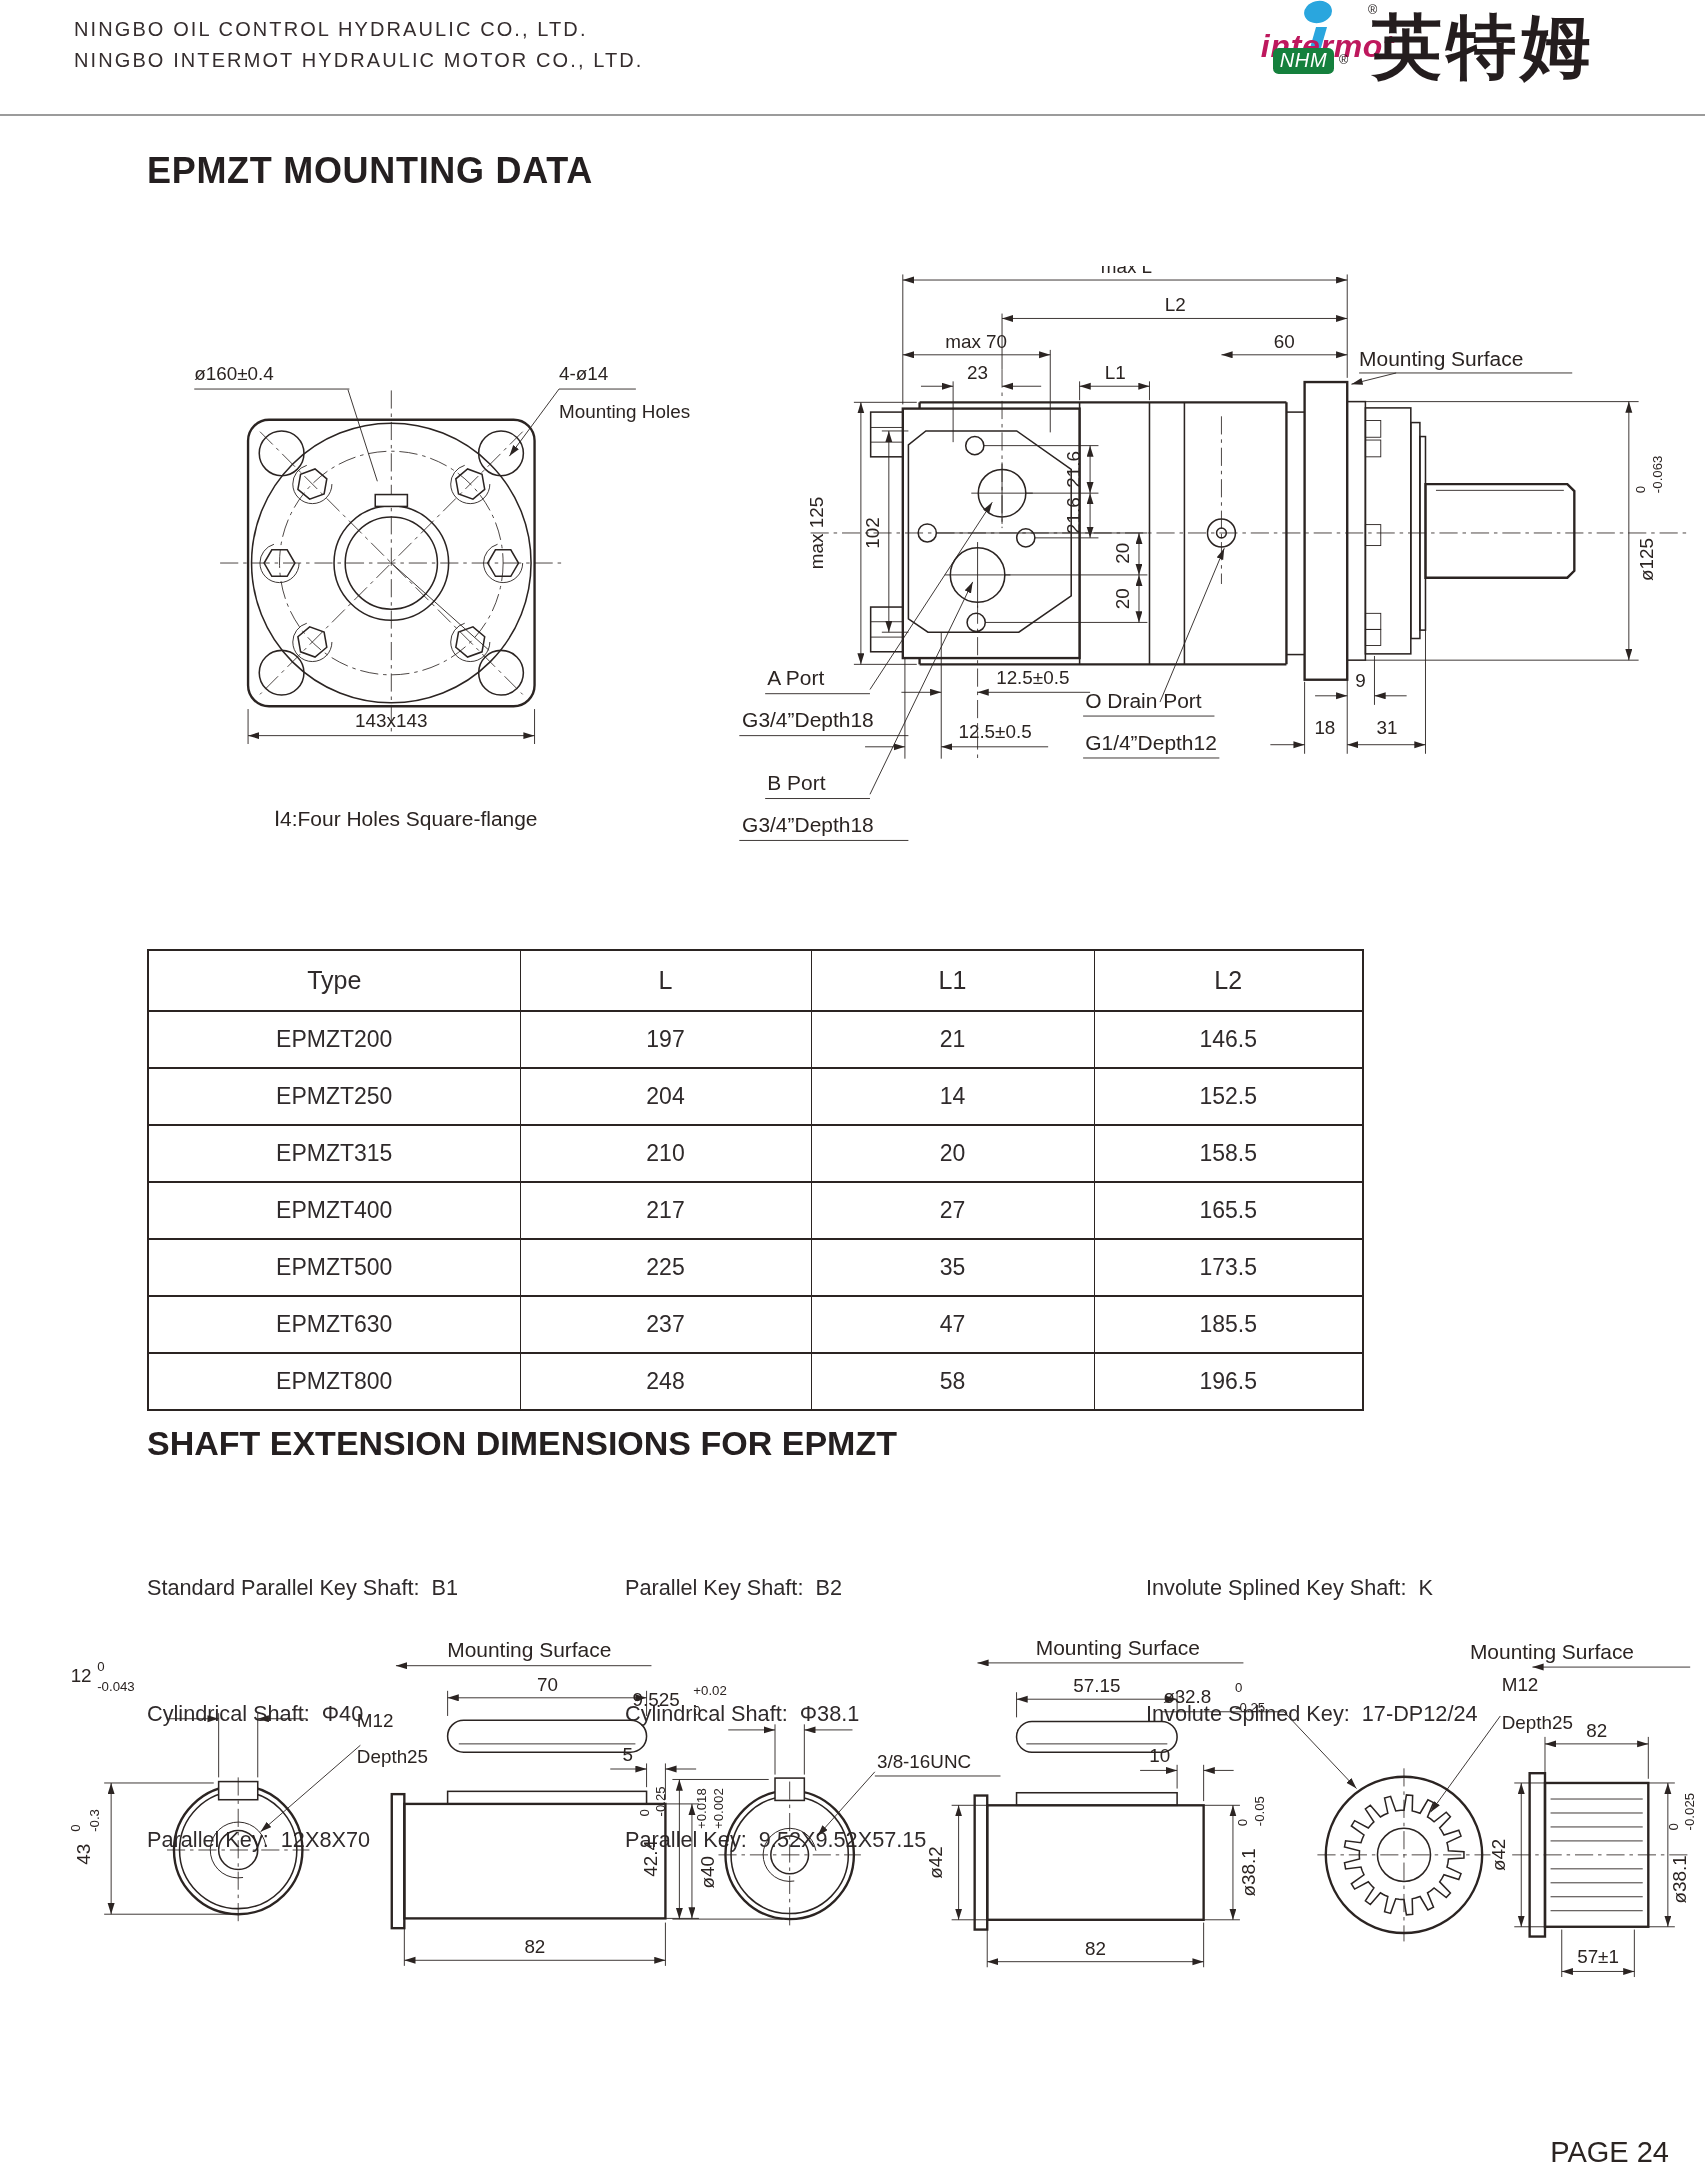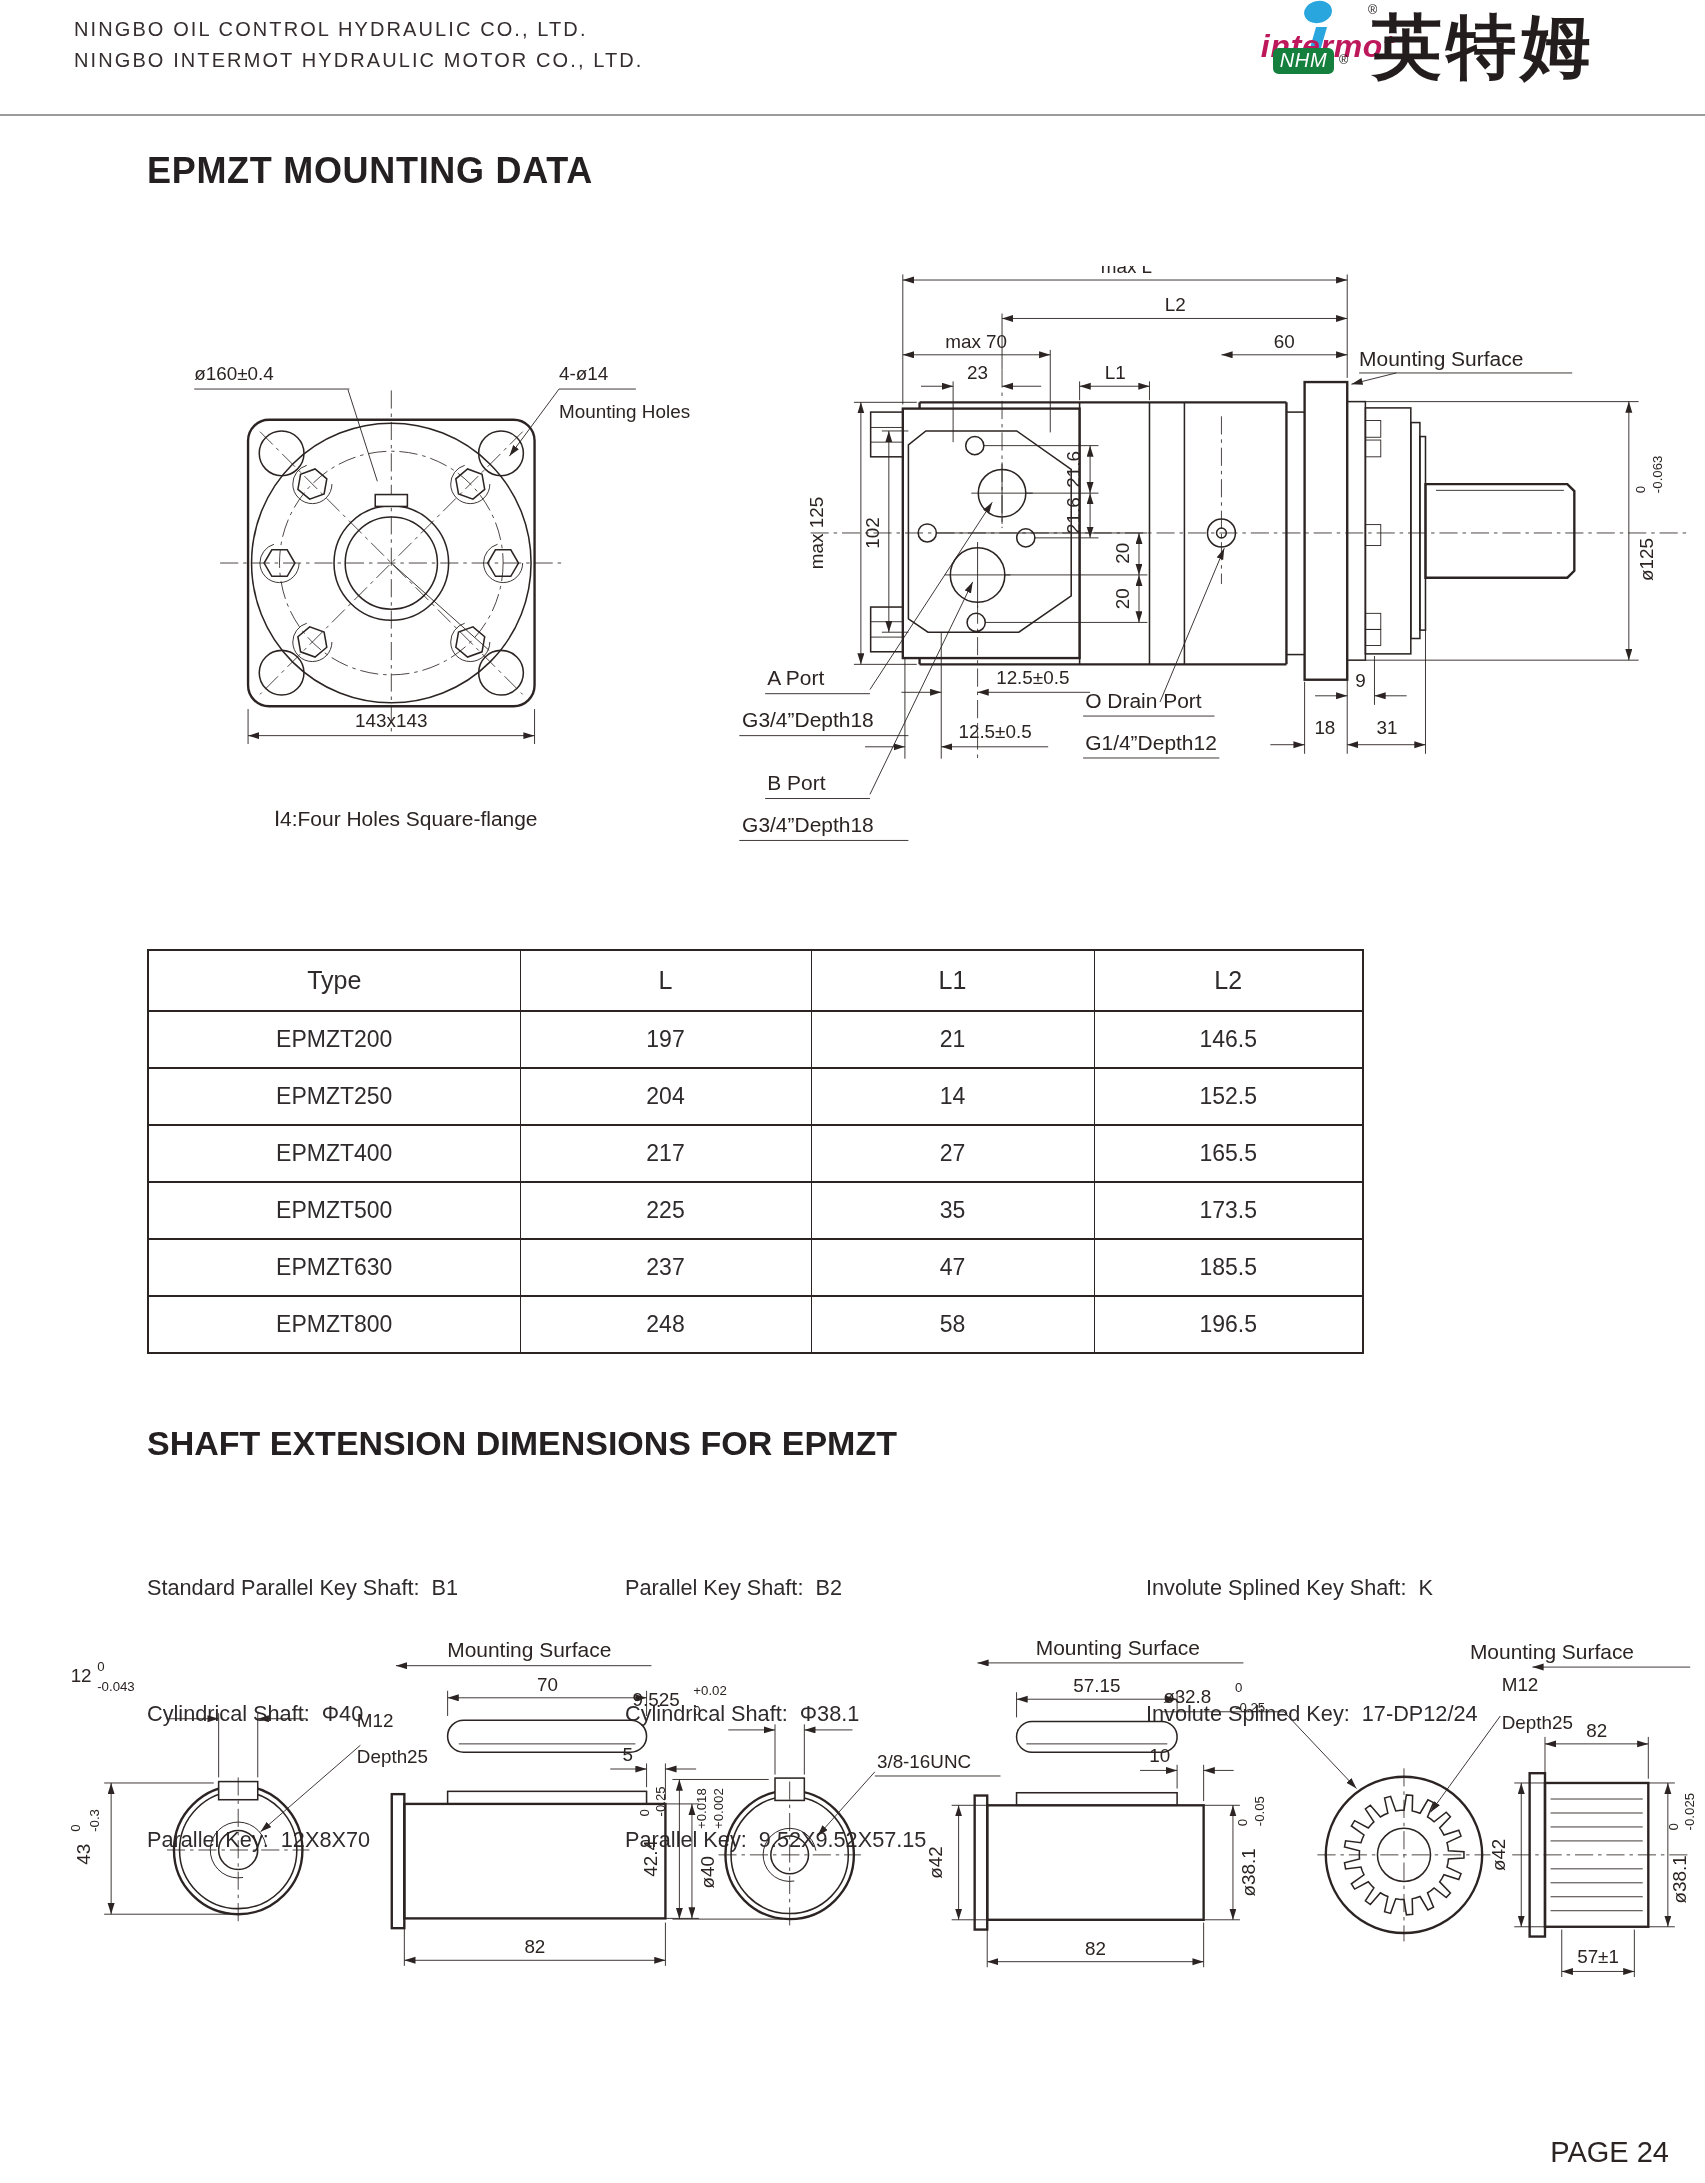--- a/index.html
+++ b/index.html
@@ -333,20 +333,26 @@
             <td>21</td>
             <td>146.5</td>
           </tr>
       <tr>
             <td>EPMZT250</td>
             <td>204</td>
             <td>14</td>
             <td>152.5</td>
           </tr>
       <tr>
+            <td>EPMZT315</td>
+            <td>210</td>
+            <td>20</td>
+            <td>158.5</td>
+          </tr>
+      <tr>
             <td>EPMZT400</td>
             <td>217</td>
             <td>27</td>
             <td>165.5</td>
           </tr>
       <tr>
             <td>EPMZT500</td>
             <td>225</td>
             <td>35</td>
             <td>173.5</td>

